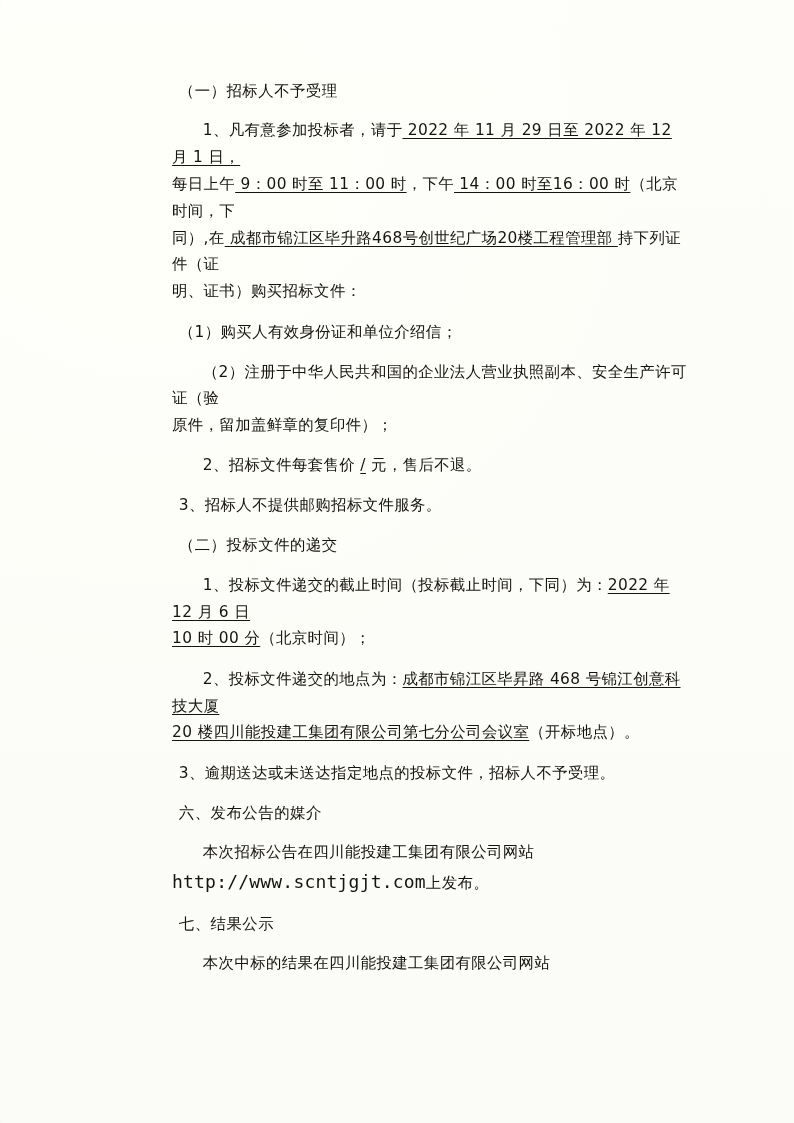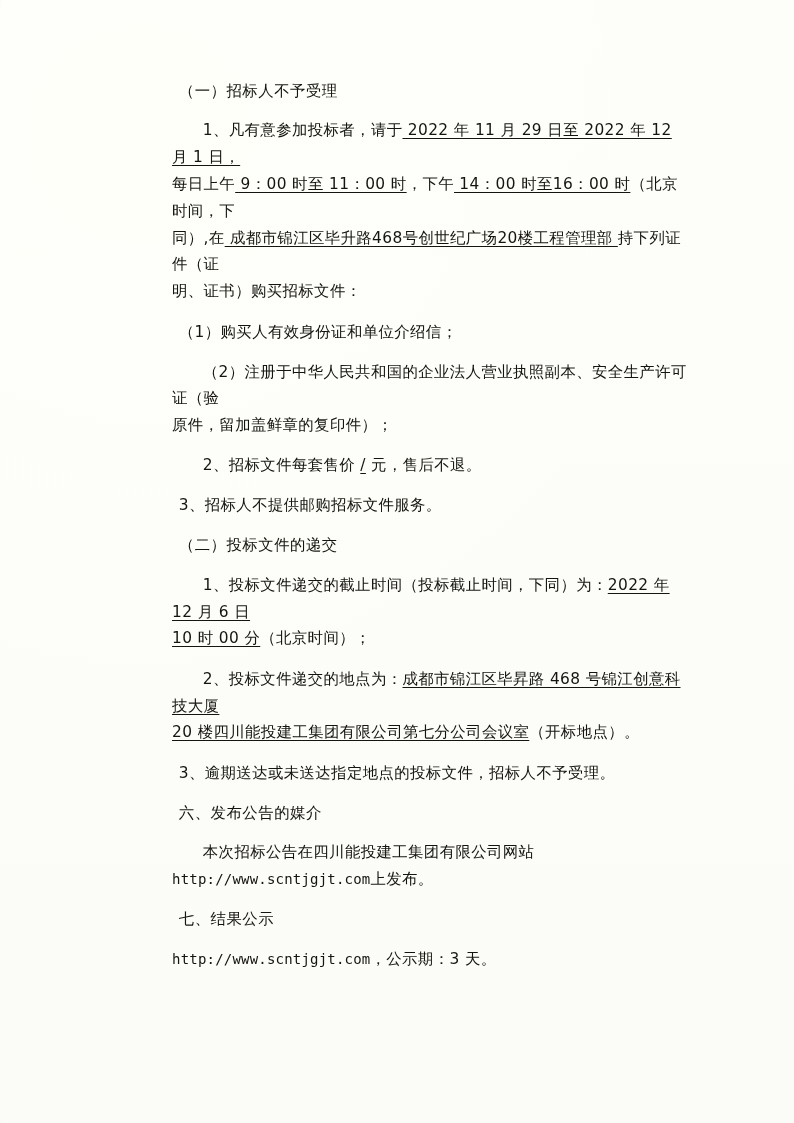--- a/index.html
+++ b/index.html
@@ -57,21 +57,21 @@
   .blank {
     display: inline-block;
     min-width: 16px;
     text-align: center;
   }
   .spread {
     letter-spacing: 4.4px;
   }
   .mono {
     font-family: "DejaVu Sans Mono", monospace;
-    font-size: 14px;
+    font-size: 18px;
     letter-spacing: 0.2px;
   }
   .flowline {
     line-height: 1.74;
     letter-spacing: 0.4px;
   }
   
   .texture {
     position: absolute;
     inset: 0;
@@ -153,19 +153,19 @@
         <span style="display:inline-block;width:2em"></span><span>本次招标公告在四川能投建工集团有限公司网站</span>
       </div>
       <div class="flowline">
         <span class="mono">http://www.scntjgjt.com</span><span>上发布。</span>
       </div>
     </div>
 
     <p class="heading">七、结果公示</p>
 
     <div class="para noindent">
-      <div class="flowline">
-        <span class="mono">http://www.scntjgjt.com</span><span>，公示期：3 天。</span>
+      <div class="flowline spread">
+        <span style="display:inline-block;width:2em"></span><span>本次中标的结果在四川能投建工集团有限公司网站</span>
       </div>
     </div>
 
   </div>
 </div>
 
 </body></html>

